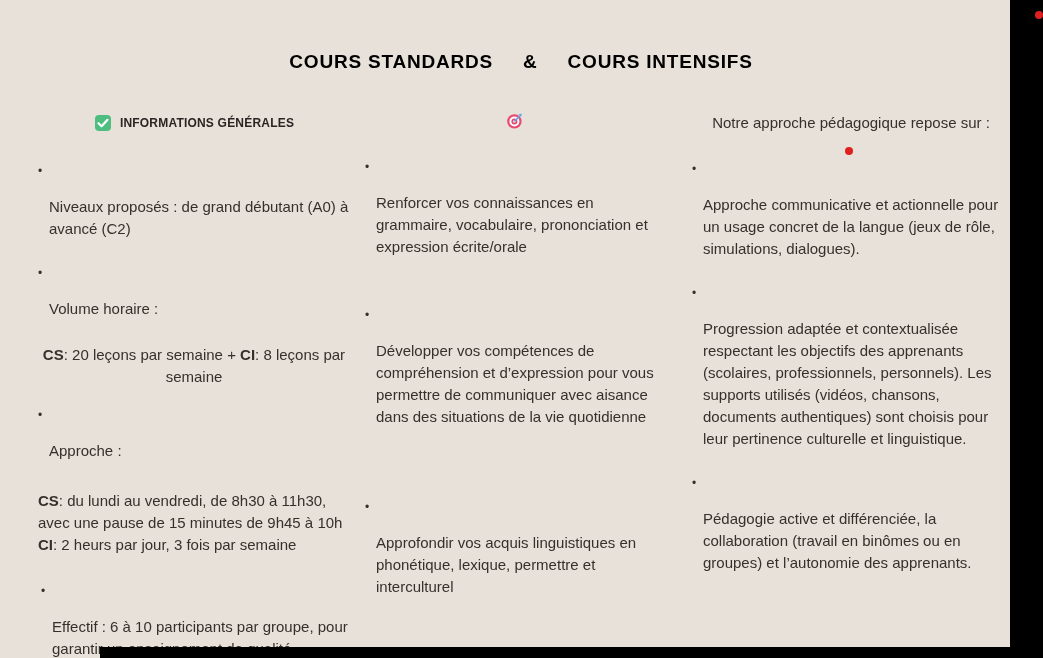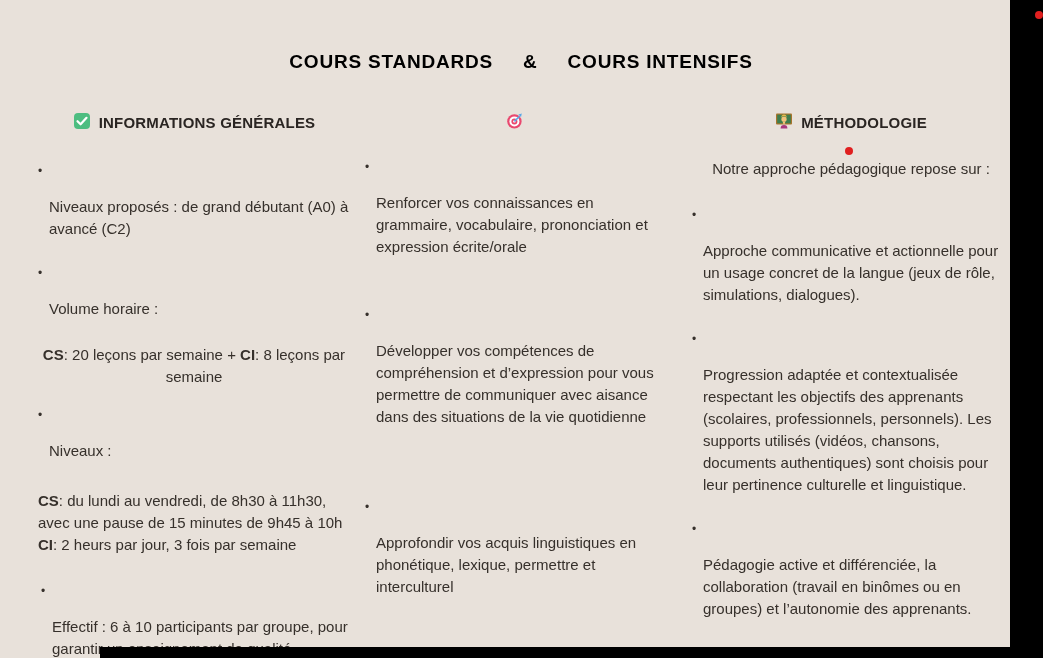--- a/index.html
+++ b/index.html
@@ -11,21 +11,21 @@
   #dot-content{left:845px;top:147px;}
   #dot-edge{left:1035px;top:11px;}
 
   .title-row{position:absolute;top:51px;left:0;width:1010px;display:flex;justify-content:center;align-items:baseline;gap:30px;color:#000000;font-weight:700;font-size:19px;letter-spacing:0.8px;margin-left:16px;}
 
   .col{position:absolute;top:112px;color:#36302b;font-size:15px;line-height:22px;}
   #col-general{left:38px;width:312px;}
   #col-objectifs{left:365px;width:300px;}
   #col-methodologie{left:692px;width:318px;}
 
-  .col-header{display:flex;justify-content:center;gap:8px;font-weight:700;font-size:15px;color:#2a2522;letter-spacing:0.2px;}
+  .col-header{display:flex;justify-content:center;align-items:center;gap:8px;font-weight:700;font-size:12px;color:#2a2522;letter-spacing:0.2px;}
   #col-general .col-header{margin-bottom:26px;}
   #col-objectifs .col-header{margin-bottom:26px;}
   #col-methodologie .col-header{margin-bottom:24px;}
 
   .bullet{display:flex;}
   .bullet .dot{width:11px;flex:0 0 11px;font-size:12px;line-height:22px;color:#36302b;}
   .bullet .btxt{flex:1;margin-top:36px;}
 
   
   #niveaux-bullet{margin-bottom:22px;}
@@ -78,21 +78,21 @@
       <span class="dot">•</span>
       <span class="btxt">Volume horaire :</span>
     </div>
 
     <div id="volume-detail">
       <span class="bold">CS</span><span>: 20 leçons par semaine + </span><span class="bold">CI</span><span>: 8 leçons par semaine</span>
     </div>
 
     <div class="bullet" id="horaires-bullet">
       <span class="dot">•</span>
-      <span class="btxt">Niveaux :</span>
+      <span class="btxt">Approche :</span>
     </div>
 
     <div id="horaires-detail">
       <span class="bold">CS</span><span>: du lundi au vendredi, de 8h30 à 11h30, avec une pause de 15 minutes de 9h45 à 10h</span><br>
       <span class="bold">CI</span><span>: 2 heurs par jour, 3 fois par semaine</span>
     </div>
 
     <div class="bullet" id="effectif-bullet">
       <span class="dot">•</span>
       <span class="btxt">Effectif : 6 à 10 participants par groupe, pour garantir un enseignement de qualité</span>
@@ -123,33 +123,20 @@
       <span class="btxt">Développer vos compétences de compréhension et d’expression pour vous permettre de communiquer avec aisance dans des situations de la vie quotidienne</span>
     </div>
 
     <div class="bullet" id="obj-bullet3">
       <span class="dot">•</span>
       <span class="btxt">Approfondir vos acquis linguistiques en phonétique, lexique, permettre et interculturel</span>
     </div>
   </div>
 
   <div class="col" id="col-methodologie">
-    <div class="col-header">
-      <span class="icon">
-        <svg viewBox="0 0 18 18">
-            <rect x="1" y="1.5" width="16" height="11" rx="1" fill="#a8742c"></rect>
-            <rect x="2.2" y="2.7" width="13.6" height="8.6" fill="#3e7d4e"></rect>
-            <circle cx="9" cy="7.2" r="2.6" fill="#f2c27b"></circle>
-            <path d="M6.4 6.6 a2.6 2.6 0 0 1 5.2 0 l0 -1.4 a2.6 2.6 0 0 0 -5.2 0 Z" fill="#e8b84a"></path>
-            <path d="M5.6 16.5 a3.4 3.4 0 0 1 6.8 0 Z" fill="#a8377d"></path>
-            <rect x="7.9" y="9.6" width="2.2" height="2.2" fill="#f2c27b"></rect>
-          </svg>
-      </span>
-      <span>MÉTHODOLOGIE</span>
-    </div>
 
     <div id="meth-intro">Notre approche pédagogique repose sur :</div>
 
     <div class="bullet" id="meth-bullet1">
       <span class="dot">•</span>
       <span class="btxt">Approche communicative et actionnelle pour un usage concret de la langue (jeux de rôle, simulations, dialogues).</span>
     </div>
 
     <div class="bullet" id="meth-bullet2">
       <span class="dot">•</span>

